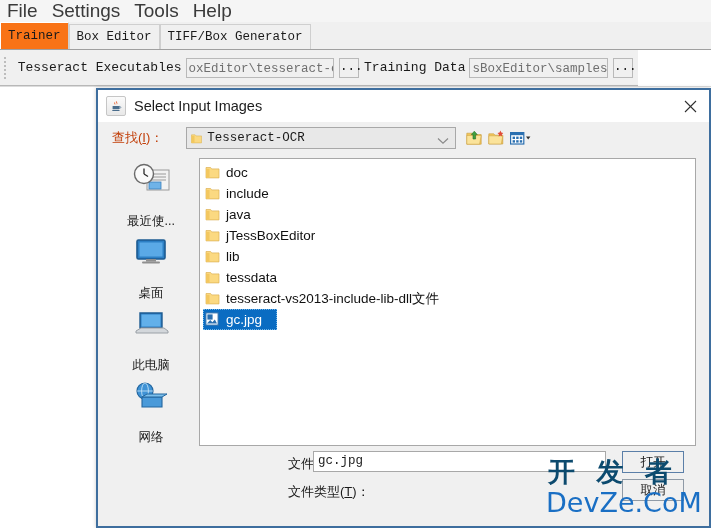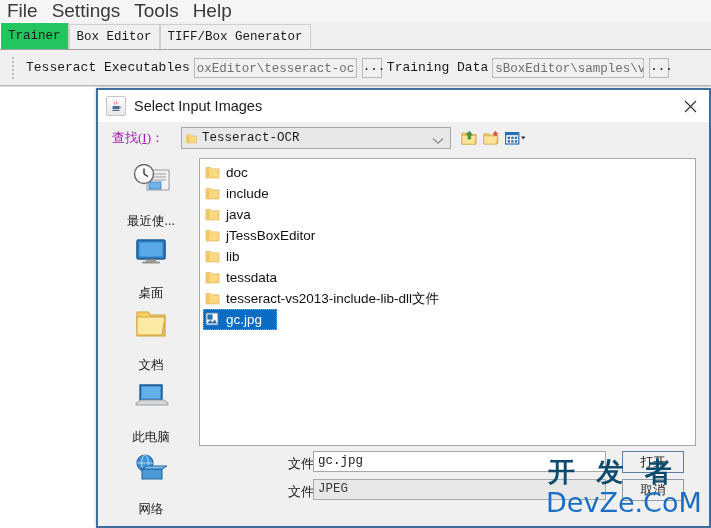--- a/index.html
+++ b/index.html
@@ -66,39 +66,39 @@
     padding: 0 7px;
     background: #f0f0f0;
     border-left: 1px solid #cfcfcf;
     border-right: 1px solid #cfcfcf;
     border-top: 1px solid #cfcfcf;
     box-sizing: border-box;
     white-space: nowrap;
     cursor: default;
   }
   .tab.selected {
-    background: #22c55e;
+    background: #f97316;
     border-left-color: #ffffff;
     border-right-color: #cfcfcf;
     border-top-color: #ffffff;
     height: 27px;
     line-height: 27px;
   }
 
   
   #toolbar-row {
     position: absolute;
     left: 0; top: 50px;
-    width: 711px; height: 36px;
+    width: 638px; height: 36px;
     background: #f0f0f0;
     border-bottom: 1px solid #b8b8b8;
     box-sizing: border-box;
     display: flex;
     align-items: center;
-    padding-left: 12px;
+    padding-left: 4px;
   }
   .grip {
     width: 3px; height: 22px;
     border-left: 2px dotted #bdbdbd;
     margin-right: 9px;
   }
   .tb-label {
     font-family: "Liberation Mono", monospace;
     font-size: 13px;
     color: #1a1a1a;
@@ -199,25 +199,25 @@
   #lookin-row {
     position: absolute;
     left: 0; top: 32px;
     right: 0; height: 32px;
     display: flex;
     align-items: center;
     padding-left: 14px;
     box-sizing: border-box;
   }
   #lookin-label {
-    font-family: Liberation Serif, serif;
+    font-family: Liberation Sans, sans-serif;
     font-size: 13px;
-    color: #a21caf;
-    white-space: nowrap;
-    margin-right: 17px;
+    color: #c2410c;
+    white-space: nowrap;
+    margin-right: 23px;
   }
   #lookin-label u { text-decoration: underline; }
   #lookin-combo {
     width: 270px; height: 22px;
     background: #e8e8e8;
     border: 1px solid #a8a8a8;
     box-sizing: border-box;
     display: flex;
     align-items: center;
     padding-left: 4px;
@@ -537,34 +537,20 @@
           <svg width="38" height="30" viewBox="0 0 38 30">
             <rect x="5" y="3" width="28" height="19" rx="1.5" fill="#2c7fc4" stroke="#1d5b91" stroke-width="1.6"></rect>
             <rect x="7.5" y="5.5" width="23" height="14" fill="#5aa9e6"></rect>
             <rect x="14" y="22" width="10" height="2.6" fill="#8f8f8f"></rect>
             <rect x="10" y="24.6" width="18" height="2" rx="1" fill="#8f8f8f"></rect>
           </svg>
         </div>
         <div class="pl-label">桌面</div>
       </div>
 
-      <div class="place">
-        <div class="pl-icon">
-          <svg width="36" height="32" viewBox="0 0 36 32">
-            <path d="M4 4h11l2.4 3H32v21H4z" fill="#f7d063" stroke="#cfa238" stroke-width="1.1"></path>
-            <rect x="17" y="9" width="13" height="17" fill="#fbfbfb" stroke="#9a9a9a" stroke-width="0.9"></rect>
-            <line x1="19" y1="12" x2="28" y2="12" stroke="#8a8a8a" stroke-width="0.9"></line>
-            <line x1="19" y1="15" x2="28" y2="15" stroke="#8a8a8a" stroke-width="0.9"></line>
-            <line x1="19" y1="18" x2="28" y2="18" stroke="#8a8a8a" stroke-width="0.9"></line>
-            <line x1="19" y1="21" x2="28" y2="21" stroke="#8a8a8a" stroke-width="0.9"></line>
-            <path d="M4 9h28l-3 18H4z" fill="#fbe9a4" stroke="#cfa238" stroke-width="0.9"></path>
-          </svg>
-        </div>
-        <div class="pl-label">文档</div>
-      </div>
 
       <div class="place">
         <div class="pl-icon">
           <svg width="38" height="30" viewBox="0 0 38 30">
             <path d="M8 4h22v15H8z" fill="#2c7fc4" stroke="#1d5b91" stroke-width="1.4"></path>
             <path d="M9.5 5.5h19v12h-19z" fill="#62b0ea"></path>
             <path d="M4 22l5-3h23l4 3v2H4z" fill="#d3d7db" stroke="#9aa0a6" stroke-width="1"></path>
           </svg>
         </div>
         <div class="pl-label">此电脑</div>
@@ -665,21 +651,20 @@
           </svg>
         </span>
         <span class="fr-label">gc.jpg</span>
       </div>
     </div>
 
     <div id="fname-label"><span>文件名(</span><u>N</u><span>)：</span></div>
     <div id="fname-input">gc.jpg</div>
 
     <div id="ftype-label"><span>文件类型(</span><u>T</u><span>)：</span></div>
-    <div id="ftype-combo">JPEG</div>
 
     <div class="dlg-btn" id="btn-open">打开</div>
     <div class="dlg-btn" id="btn-cancel">取消</div>
   </div>
 
   <div id="watermark">
     <div id="wm-cn">开 发 者</div>
     <div id="wm-en">DevZe.CoM</div>
   </div>
 

